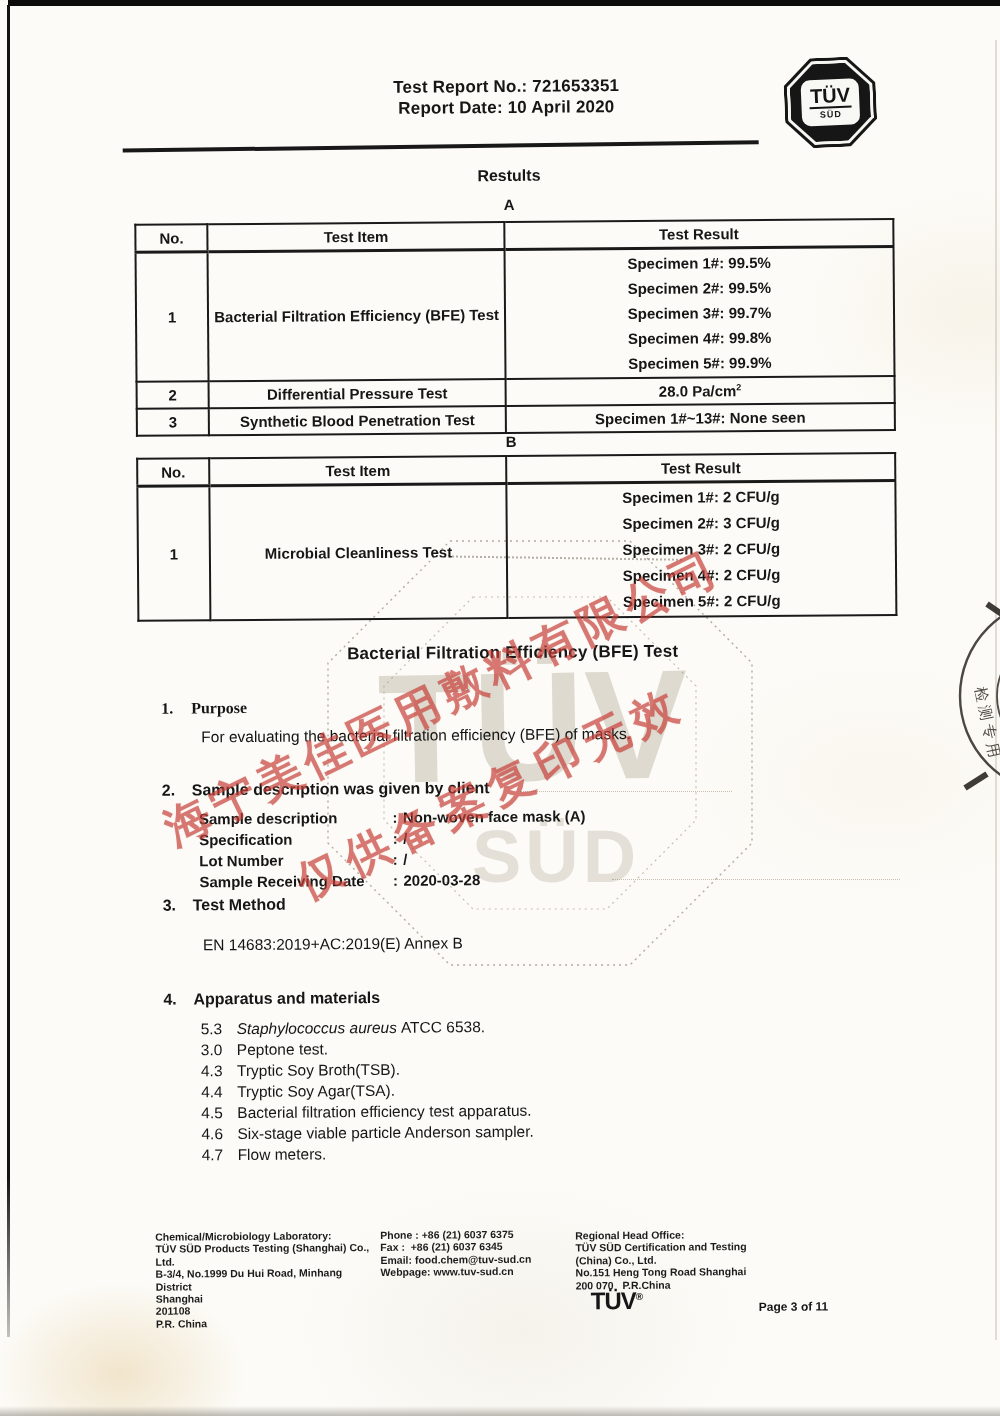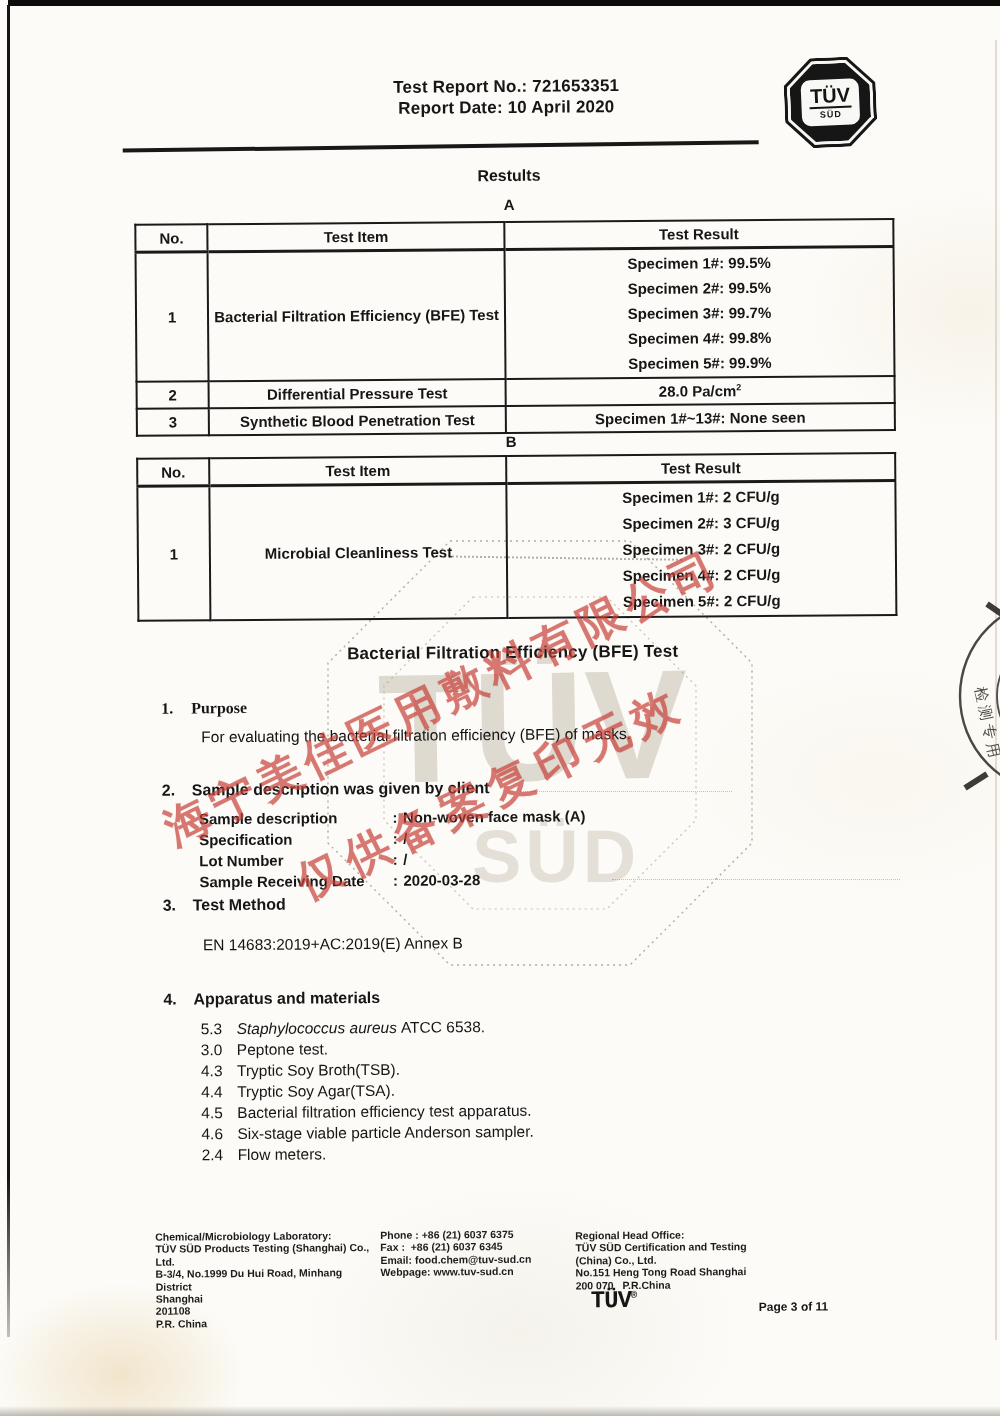--- a/index.html
+++ b/index.html
@@ -72,21 +72,21 @@
   .ap-list{position:absolute;left:197px;top:1016px;font-size:15.5px;font-weight:500;}
   .ap-item{line-height:21px;}
   .ap-num{display:inline-block;width:36px;}
   .ap-it{font-style:italic;margin-right:4px;}
 
   
   .foot{position:absolute;font-size:10.5px;line-height:12.4px;font-weight:700;color:#1b1b1b;}
   .f-left{left:150px;top:1228px;width:220px;}
   .f-mid{left:375px;top:1228px;width:190px;}
   .f-right{left:570px;top:1230px;width:200px;}
-  .tuv-word{position:absolute;left:585px;top:1288px;font-size:24px;font-weight:800;letter-spacing:-1px;font-family:Liberation Mono, monospace;}
+  .tuv-word{position:absolute;left:585px;top:1288px;font-size:24px;font-weight:800;letter-spacing:-1px;}
   .tuv-word sup{font-size:10px;font-weight:700;}
   .page-num{position:absolute;left:753px;top:1302px;font-size:12px;font-weight:700;}
 
   
   .ghost-oct{position:absolute;left:322px;top:535px;width:436px;height:436px;z-index:1;}
   .ghost-tuv{position:absolute;left:378px;top:652px;font-size:155px;font-weight:800;z-index:1;
              color:rgba(158,148,126,0.32);transform:rotate(-1deg);line-height:150px;}
   .ghost-sud{position:absolute;left:472px;top:822px;font-size:74px;font-weight:800;z-index:1;
              color:rgba(164,154,132,0.28);letter-spacing:4px;line-height:70px;}
   .wm-red{position:absolute;z-index:5;color:rgba(198,62,55,0.60);font-family:"DejaVu Serif",serif;
@@ -239,21 +239,21 @@
     <div class="sec-head s4-head">
       <span class="sec-num">4.</span><span>Apparatus and materials</span>
     </div>
     <div class="ap-list">
       <div class="ap-item"><span class="ap-num">5.3</span><span class="ap-it">Staphylococcus aureus</span><span>ATCC 6538.</span></div>
       <div class="ap-item"><span class="ap-num">3.0</span><span>Peptone test.</span></div>
       <div class="ap-item"><span class="ap-num">4.3</span><span>Tryptic Soy Broth(TSB).</span></div>
       <div class="ap-item"><span class="ap-num">4.4</span><span>Tryptic Soy Agar(TSA).</span></div>
       <div class="ap-item"><span class="ap-num">4.5</span><span>Bacterial filtration efficiency test apparatus.</span></div>
       <div class="ap-item"><span class="ap-num">4.6</span><span>Six-stage viable particle Anderson sampler.</span></div>
-      <div class="ap-item"><span class="ap-num">2.4</span><span>Flow meters.</span></div>
+      <div class="ap-item"><span class="ap-num">4.7</span><span>Flow meters.</span></div>
     </div>
 
     <div class="foot f-left">
       <div>Chemical/Microbiology Laboratory:</div>
       <div>TÜV SÜD Products Testing (Shanghai) Co.,</div>
       <div>Ltd.</div>
       <div>B-3/4, No.1999 Du Hui Road, Minhang District</div>
       <div>Shanghai</div>
       <div>201108</div>
       <div>P.R. China</div>

